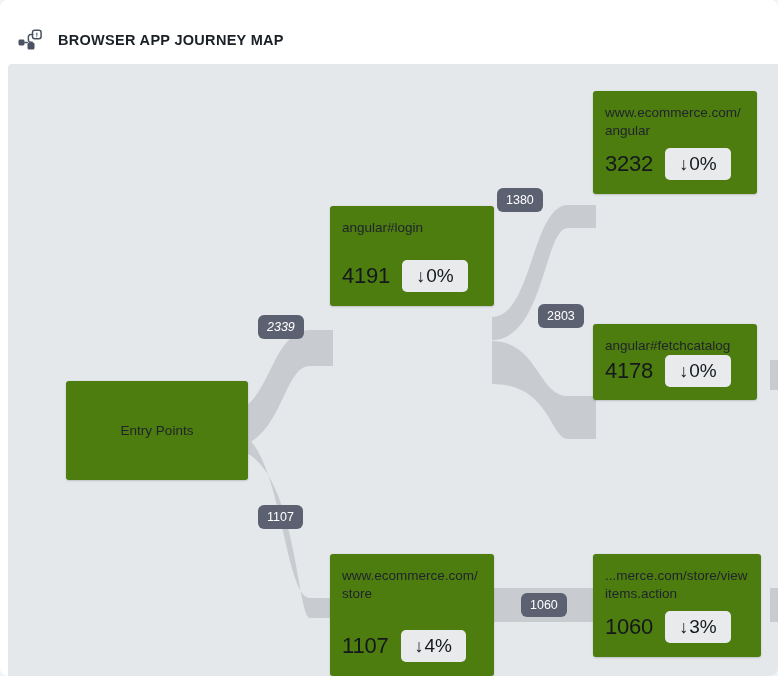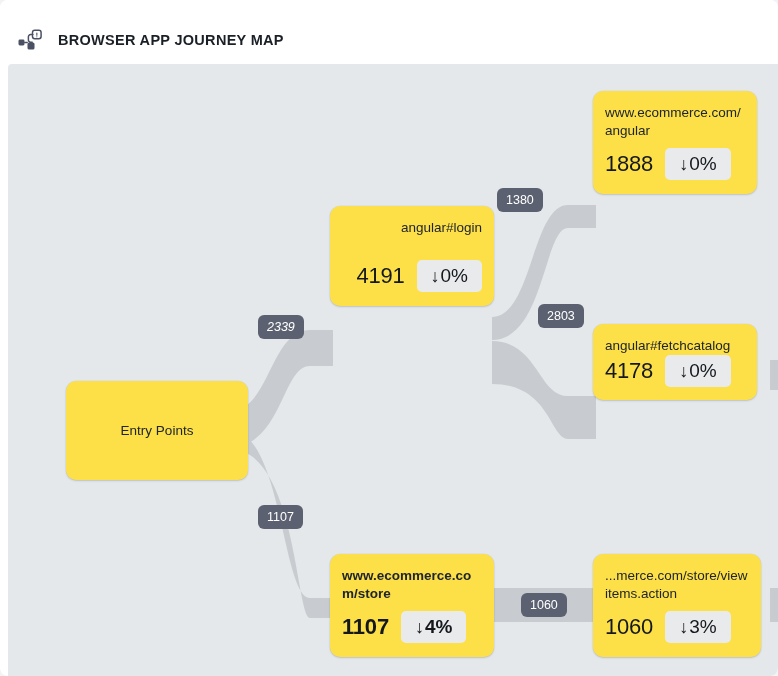--- a/index.html
+++ b/index.html
@@ -62,22 +62,22 @@
   .edge-layer {
     position: absolute;
     top: 0; left: 0;
     width: 770px;
     height: 612px;
   }
 
   
   .node {
     position: absolute;
-    background: #fde047;
-    border-radius: 10px;
+    background: #4d7c0f;
+    border-radius: 3px;
     box-shadow: 0 1px 2px rgba(20,25,35,0.16), 0 0 0 0.5px rgba(20,25,35,0.04);
     padding: 13px 12px 0 12px;
     display: flex;
     flex-direction: column;
   }
   .node-title {
     font-size: 13.5px;
     color: #20252c;
     line-height: 18px;
     word-break: break-all;
@@ -202,54 +202,54 @@
         <path d="M 762 296 L 770 296 L 770 326 L 762 326 Z"></path>
 
         <path d="M 762 524 L 770 524 L 770 558 L 762 558 Z"></path>
       </g>
     </svg>
 
     <div class="node plain" style="left:58px; top:317px; width:182px; height:99px;">
       <div class="node-title">Entry Points</div>
     </div>
 
-    <div class="node" style="left:322px; top:142px; width:164px; height:100px;align-items:flex-end;">
+    <div class="node" style="left:322px; top:142px; width:164px; height:100px;">
       <div class="node-title">angular#login</div>
       <div class="node-metrics">
         <span class="node-value">4191</span>
         <span class="node-delta">
           <span class="arrow">↓</span>
             <span>0%</span>
         </span>
       </div>
     </div>
 
     <div class="node" style="left:585px; top:27px; width:164px; height:103px;">
       <div class="node-title">www.ecommerce.com/angular</div>
       <div class="node-metrics">
-        <span class="node-value">1888</span>
+        <span class="node-value">3232</span>
         <span class="node-delta">
           <span class="arrow">↓</span>
             <span>0%</span>
         </span>
       </div>
     </div>
 
     <div class="node" style="left:585px; top:260px; width:164px; height:76px;">
       <div class="node-title">angular#fetchcatalog</div>
       <div class="node-metrics">
         <span class="node-value">4178</span>
         <span class="node-delta">
           <span class="arrow">↓</span>
             <span>0%</span>
         </span>
       </div>
     </div>
 
-    <div class="node" style="left:322px; top:490px; width:164px; height:103px;font-weight:bold;">
+    <div class="node" style="left:322px; top:490px; width:164px; height:122px;">
       <div class="node-title">www.ecommerce.com/store</div>
       <div class="node-metrics">
         <span class="node-value">1107</span>
         <span class="node-delta">
           <span class="arrow">↓</span>
             <span>4%</span>
         </span>
       </div>
     </div>
 

